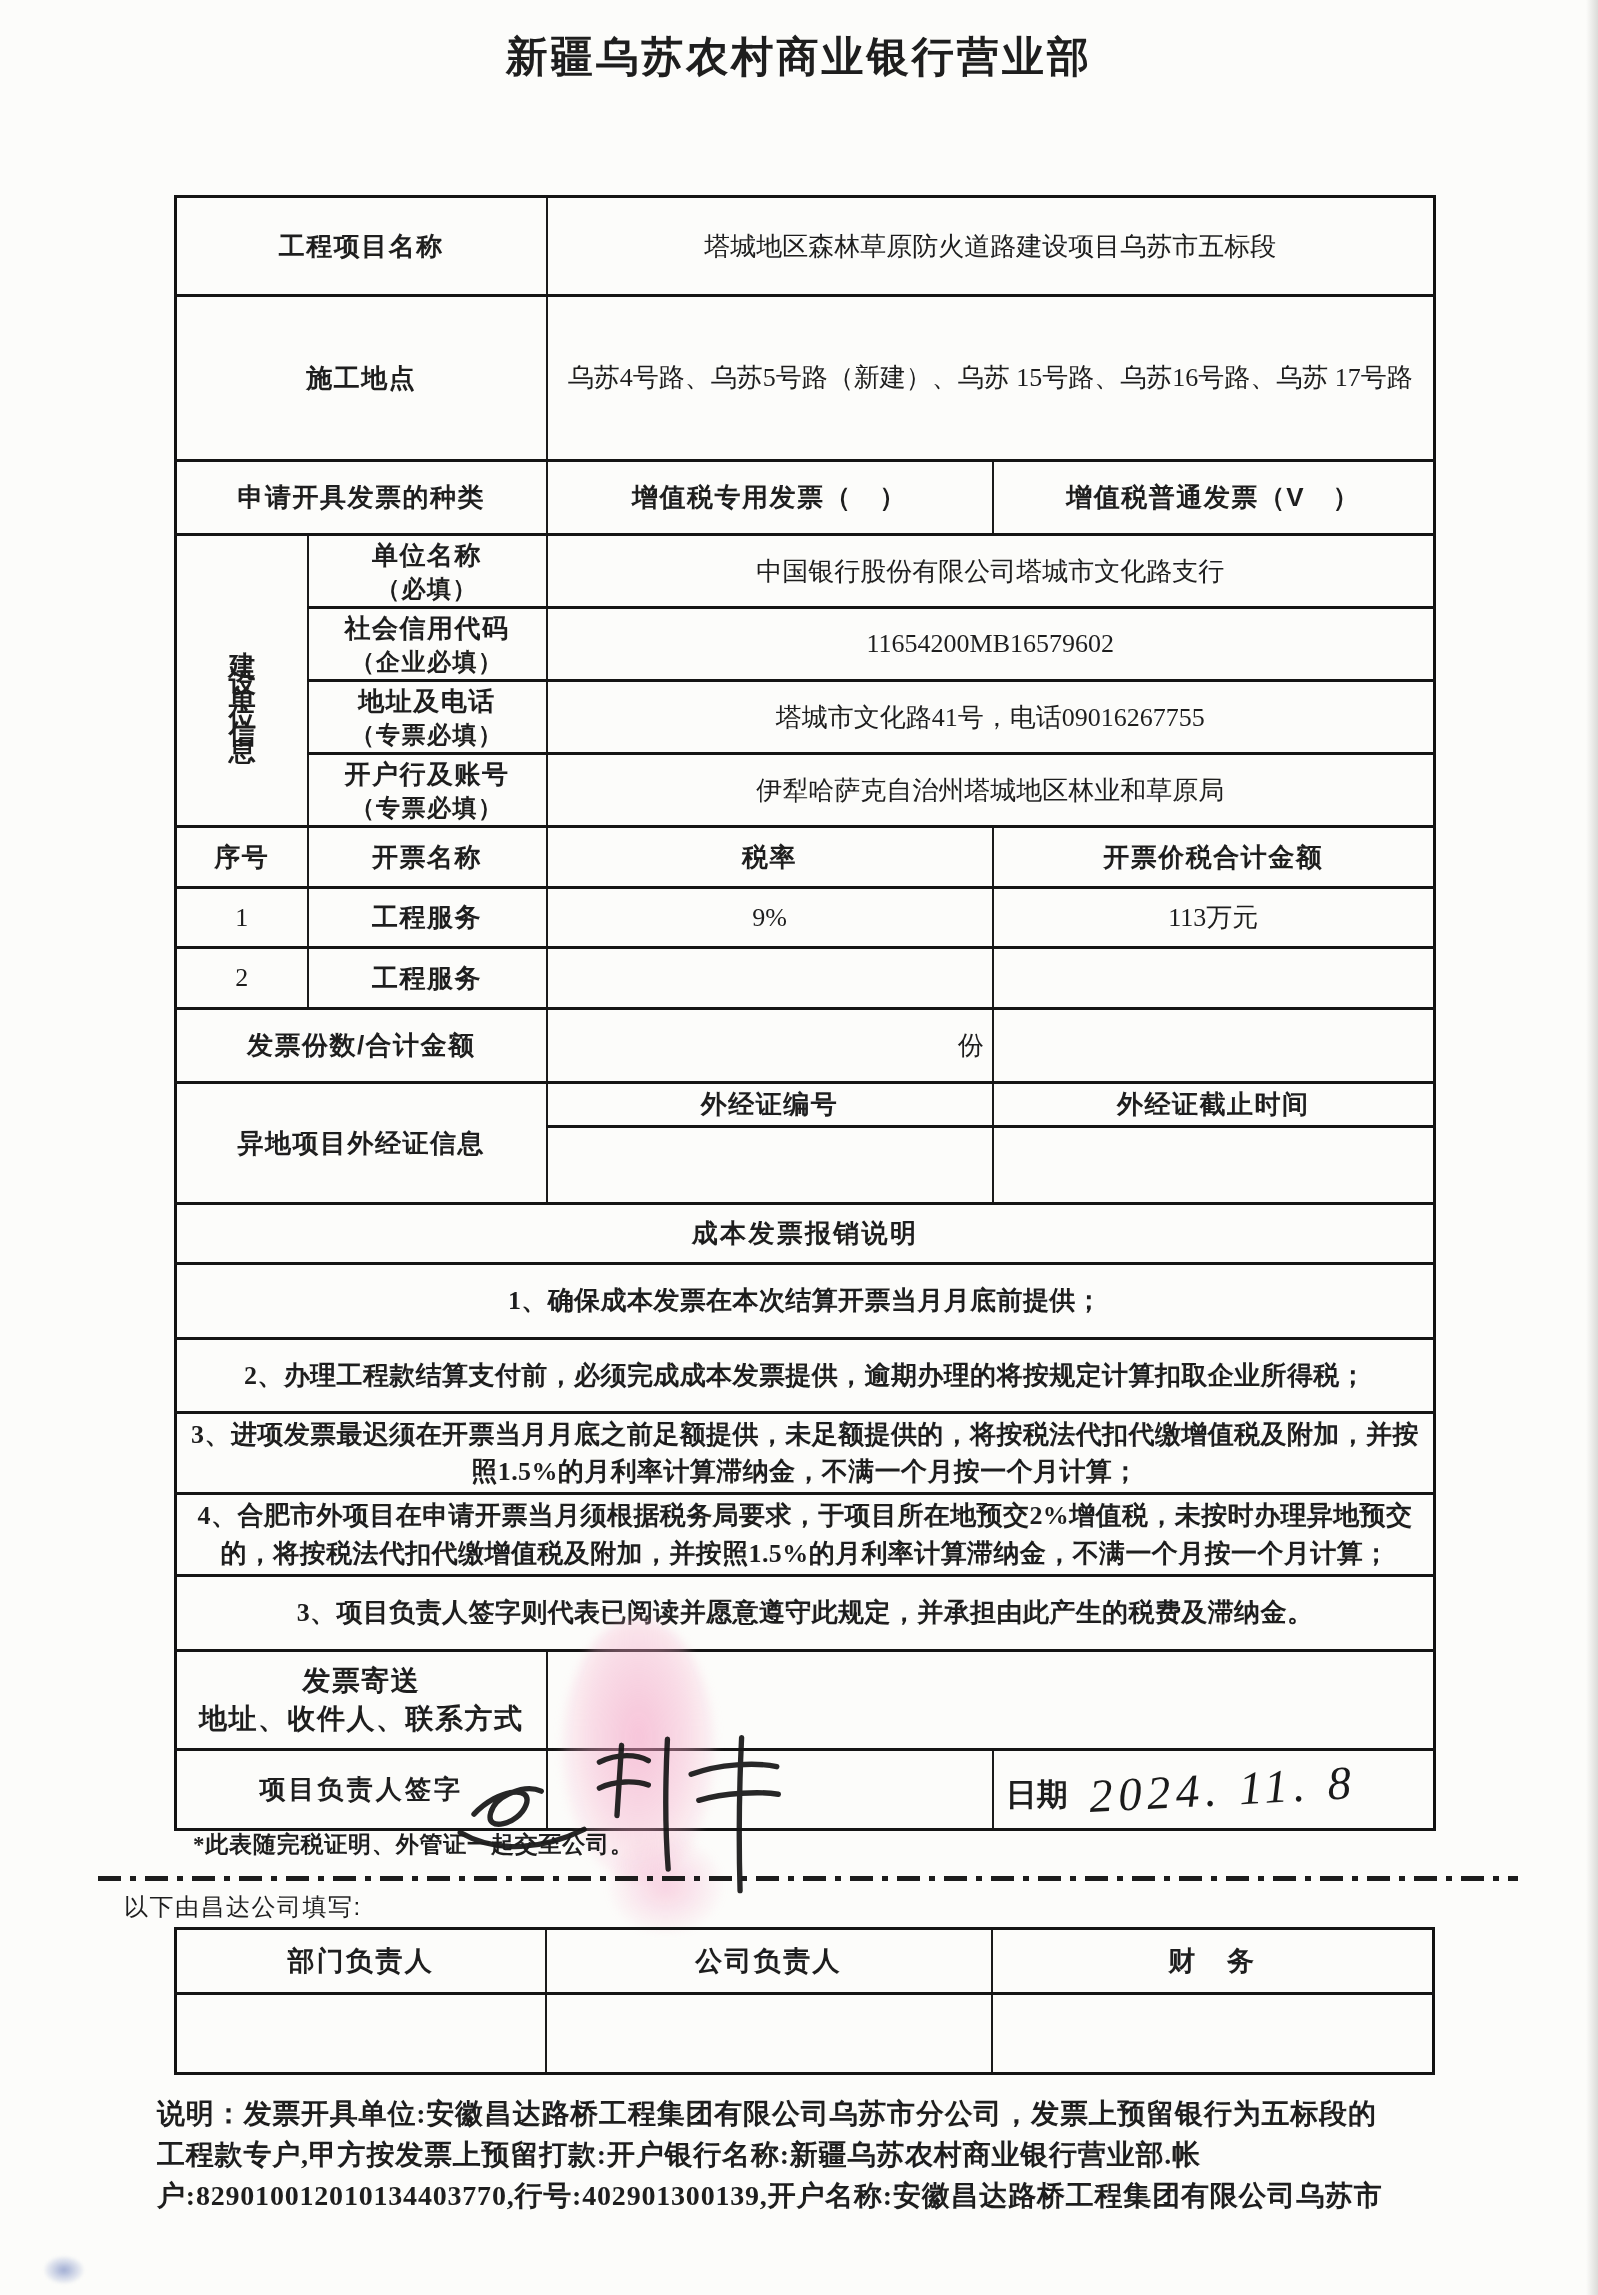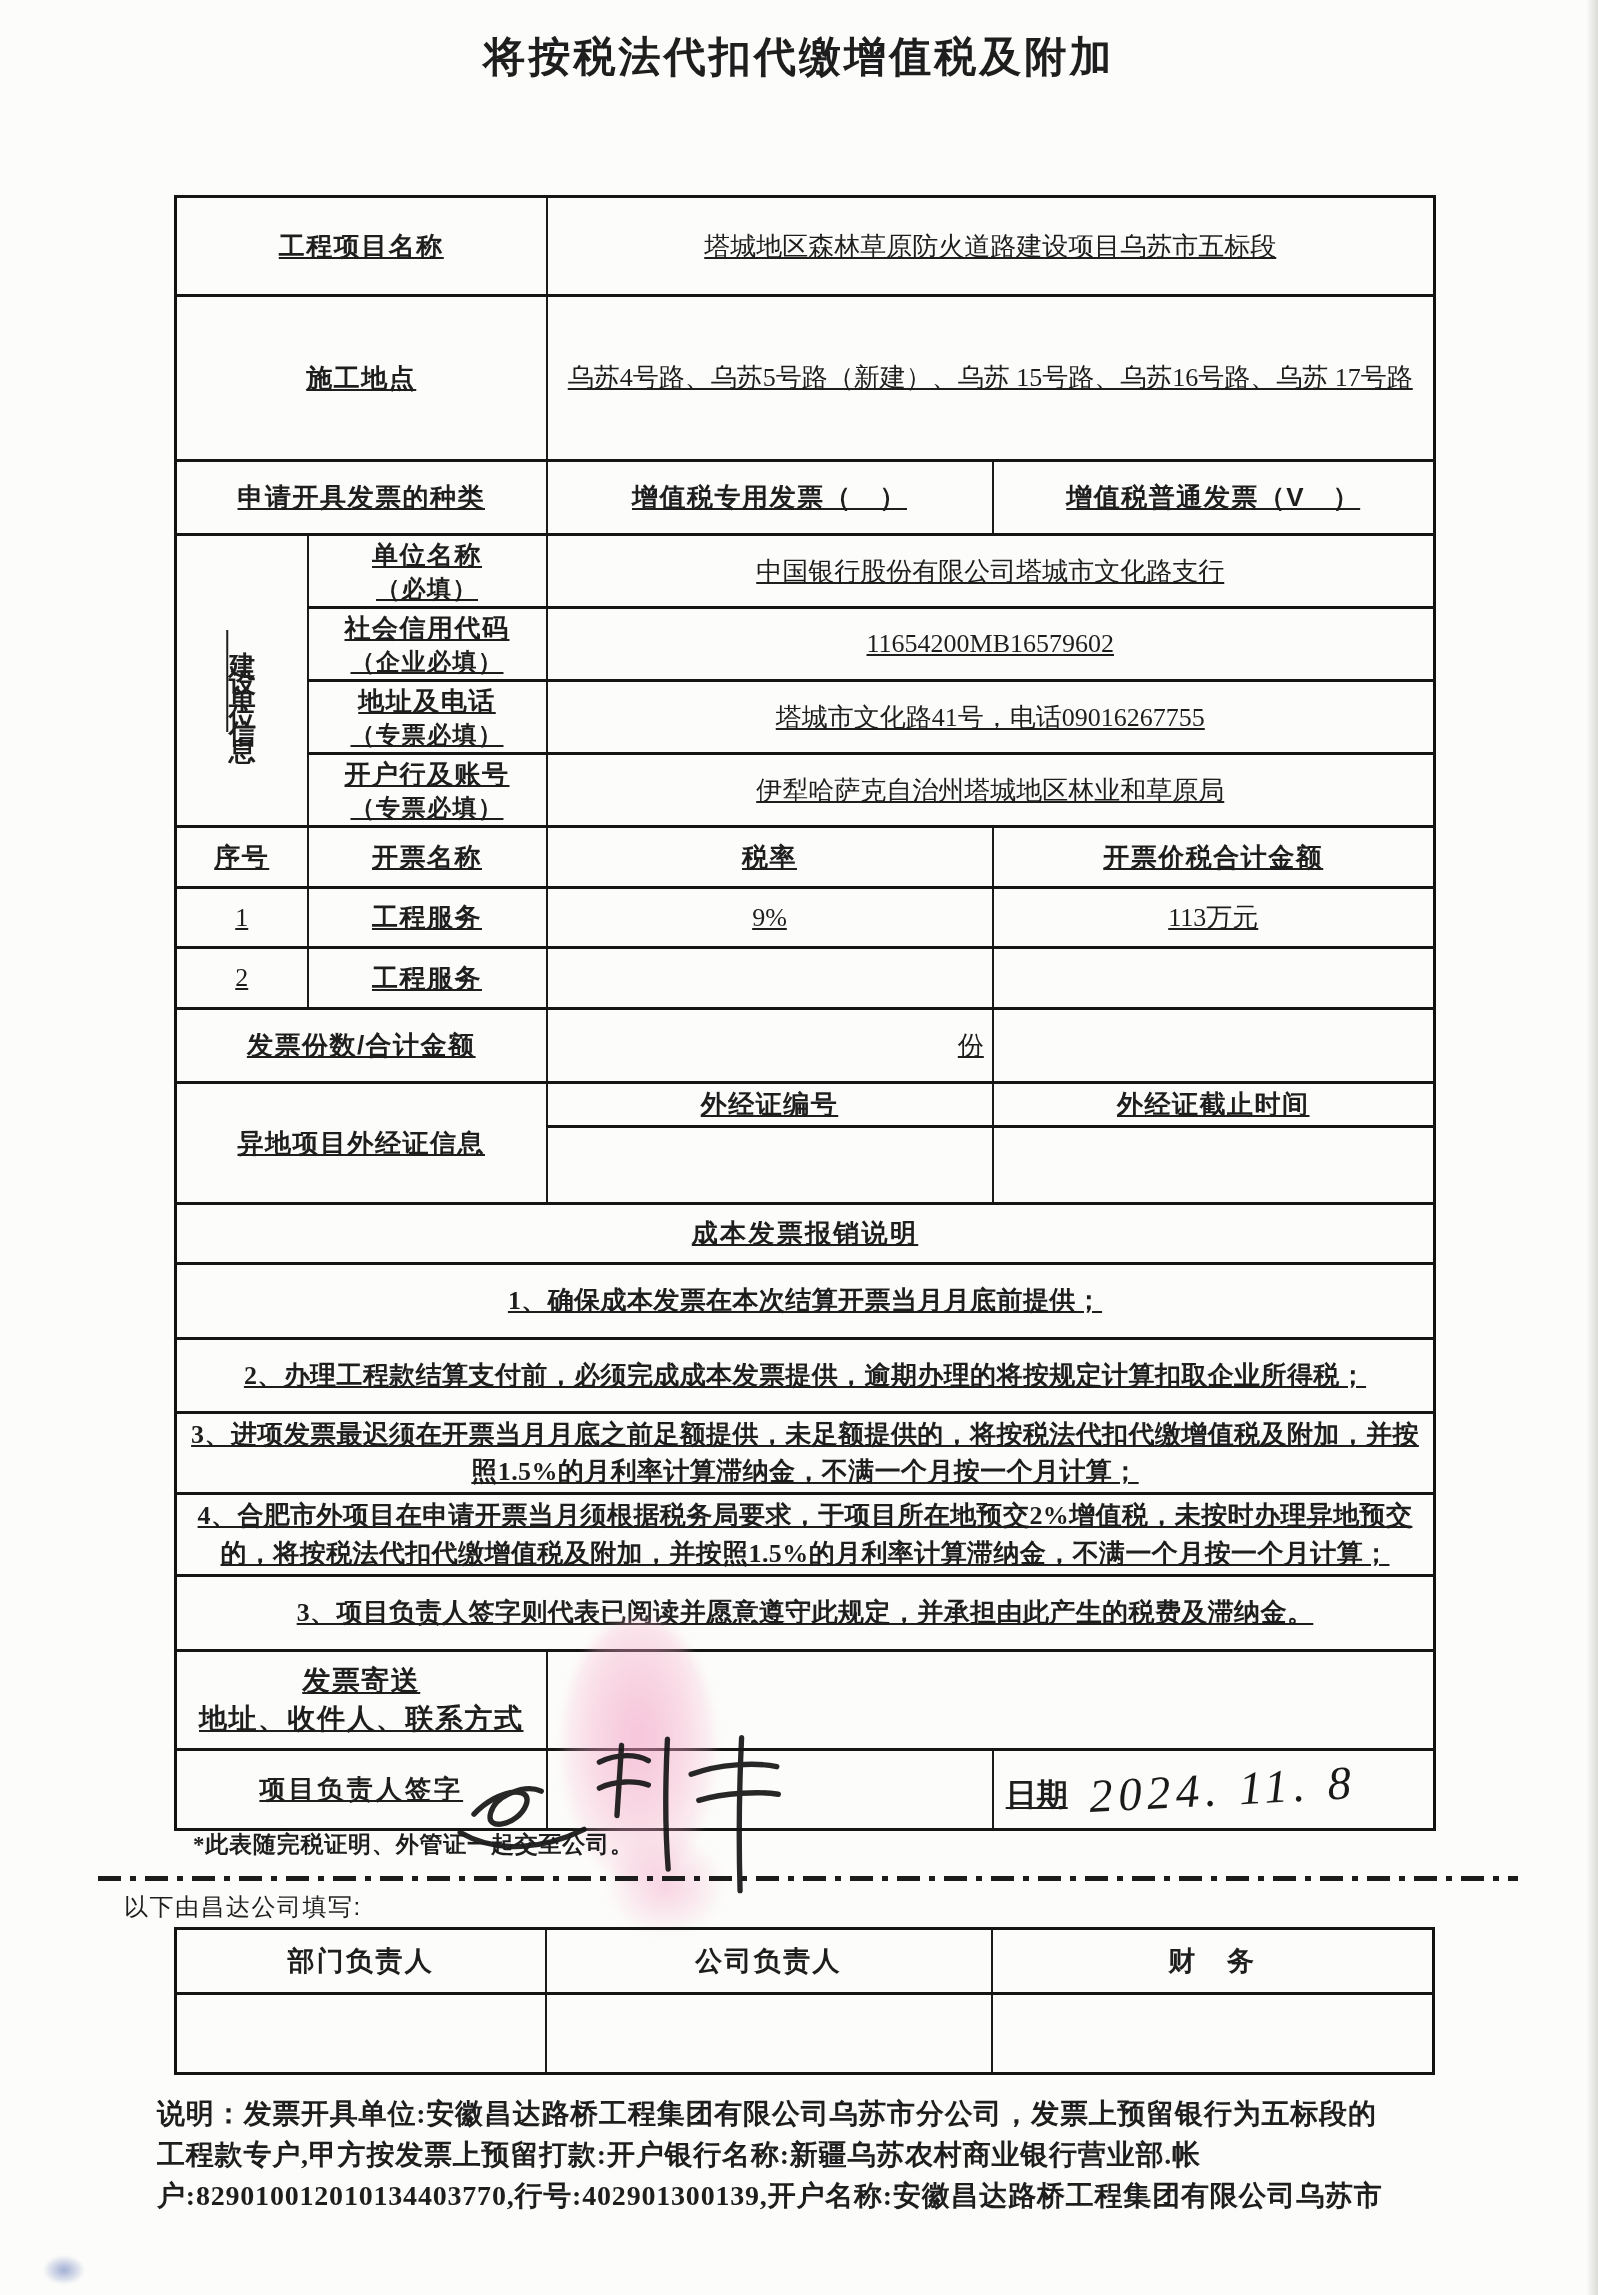--- a/index.html
+++ b/index.html
@@ -6,21 +6,21 @@
   body{width:1598px;font-family:"Liberation Sans","DejaVu Sans",sans-serif;color:#1e1e1e;}
   .page{position:relative;width:1598px;height:2295px;background:#fcfcfa;overflow:hidden;}
   .page::after{content:"";position:absolute;top:0;right:0;width:12.2px;height:100%;
     background:linear-gradient(90deg,rgba(0,0,0,0) 0%,rgba(120,120,115,.25) 100%);pointer-events:none;}
   .title{position:absolute;top:29px;left:0;width:100%;text-align:center;
     font-size:42px;font-weight:700;letter-spacing:3.1px;}
   .subtitle{position:absolute;top:83px;left:0;width:100%;text-align:center;
     font-size:38px;font-weight:700;letter-spacing:2.3px;}
 
   table.main{position:absolute;left:174px;top:195px;width:1259px;
-    border-collapse:collapse;table-layout:fixed;text-decoration:underline;}
+    border-collapse:collapse;table-layout:fixed;}
   table.main td{border:2.3px solid #1b1b1b;padding:1.5px 7.7px;vertical-align:middle;
     font-size:26px;overflow:visible;}
   table.main tr{border-top:3.1px solid #151515;border-bottom:3.1px solid #151515;}
   table.main{border:3.8px solid #111;}
   td.lab{font-weight:700;text-align:center;letter-spacing:1.5px;}
   td.val{font-family:"Liberation Serif","DejaVu Serif",serif;text-align:center;}
   td.pshift{padding-right:230px;}
   .sublab{font-size:24px;font-weight:700;}
   td.notes{font-family:"Liberation Serif","DejaVu Serif",serif;font-weight:600;
     font-size:24px;text-align:center;padding:4.6px 15.3px;letter-spacing:0.4px;line-height:1.45;}
@@ -58,21 +58,21 @@
     filter:blur(3.8px);pointer-events:none;}
   .sig{position:absolute;left:448px;top:1716px;width:367px;height:184px;overflow:visible;pointer-events:none;}
   .bluemark{position:absolute;left:44px;top:2256px;width:40px;height:27.5px;border-radius:50%;
     background:radial-gradient(ellipse,rgba(110,130,190,.65),rgba(255,255,255,0) 75%);filter:blur(1.5px);}
 </style>
 </head>
 <body>
 
 <div class="page">
 
-  <div class="title">将按税法代扣代缴增值税及附加</div>
+  <div class="title">新疆乌苏农村商业银行营业部</div>
 
   <table class="main">
     <colgroup>
         <col style="width:132px">
         <col style="width:239px">
         <col style="width:446px">
         <col style="width:442px">
       </colgroup>
 
     <tbody>

